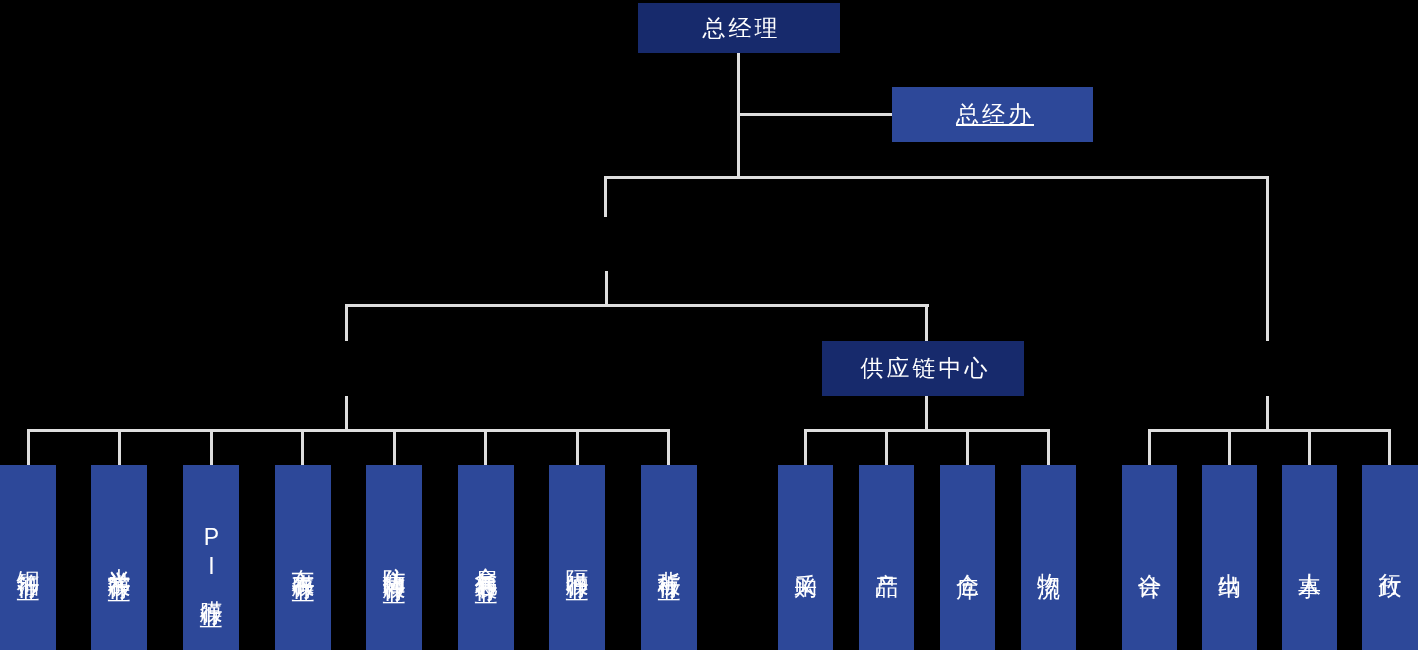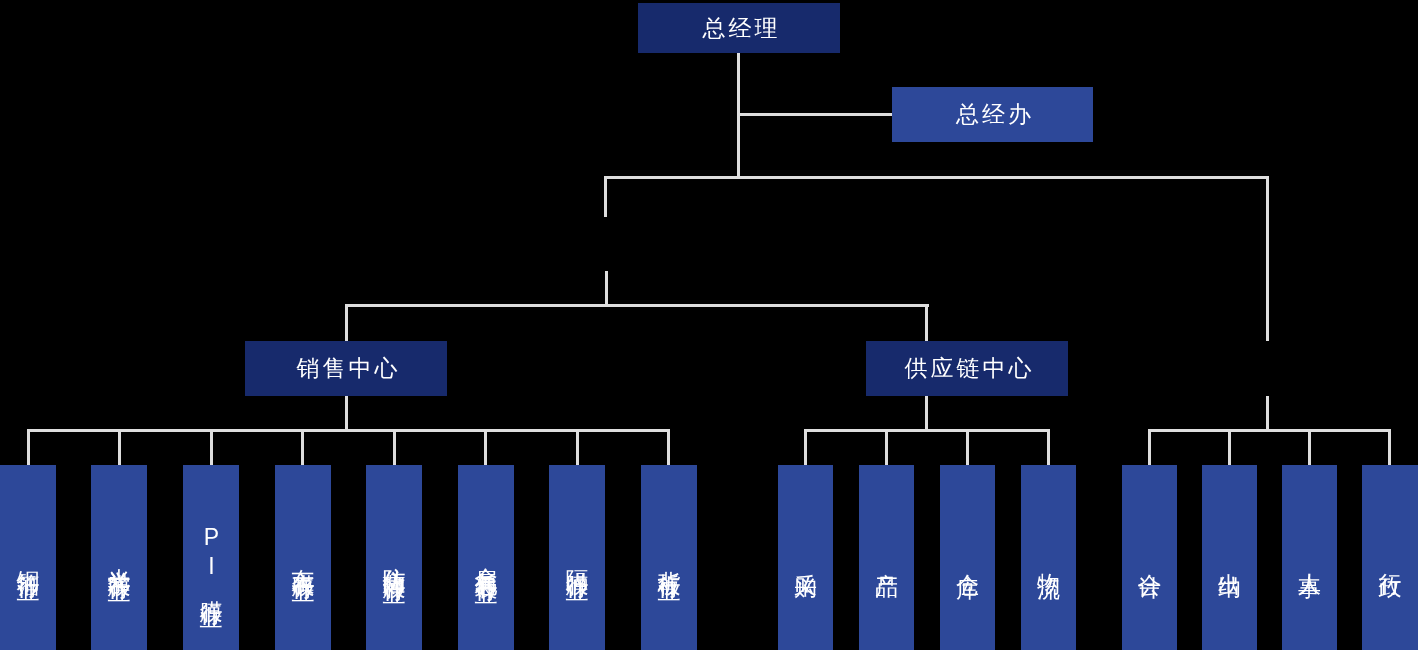--- a/index.html
+++ b/index.html
@@ -22,21 +22,21 @@
     position:absolute;
     display:flex;align-items:center;justify-content:center;
     color:var(--text,#fff);
     font-size:23px;
     letter-spacing:3px;
     padding-left:5px;
     box-sizing:border-box;
     white-space:nowrap;
   }
   .node.dark{background:var(--node-dark,#172a6c);}
-  .node.light{background:var(--node-light,#2d4899);}
+  .node.light{background:var(--node-light,#2d4899);text-decoration:underline;}
   .leaf{
     position:absolute;
     top:465px;height:185px;
     background:var(--node-light,#2d4899);
     color:var(--text,#fff);
     display:flex;align-items:center;justify-content:center;
     writing-mode:vertical-rl;
     text-orientation:upright;
     font-size:23px;
     letter-spacing:3px;
@@ -80,22 +80,21 @@
   <div class="line" style="left:1266px;top:396px;width:3px;height:36px"></div>
   <div class="line" style="left:1148px;top:429px;width:243px;height:3px"></div>
   <div class="line" style="left:1148px;top:429px;width:3px;height:36px"></div>
   <div class="line" style="left:1228px;top:429px;width:3px;height:36px"></div>
   <div class="line" style="left:1308px;top:429px;width:3px;height:36px"></div>
   <div class="line" style="left:1388px;top:429px;width:3px;height:36px"></div>
 
   <div class="node dark" style="left:638px;top:3px;width:202px;height:50px">总经理</div>
   <div class="node light" style="left:892px;top:87px;width:201px;height:55px">总经办</div>
 
-  <div class="node dark" style="left:245px;top:341px;width:202px;height:55px">销售中心</div>
-  <div class="node dark" style="left:866px;top:341px;width:202px;height:55px">供应链中心</div>
+  <div class="node dark" style="left:822px;top:341px;width:202px;height:55px">供应链中心</div>
 
   <div class="leaf" style="left:0px;width:56px">铜箔行业</div>
   <div class="leaf" style="left:91px;width:56px">光学膜行业</div>
   <div class="leaf" style="left:183px;width:56px">PI膜行业</div>
   <div class="leaf" style="left:275px;width:56px">车衣膜行业</div>
   <div class="leaf" style="left:366px;width:56px">防伪薄膜行业</div>
   <div class="leaf" style="left:458px;width:56px">金属包装行业</div>
   <div class="leaf" style="left:549px;width:56px">隔膜行业</div>
   <div class="leaf" style="left:641px;width:56px">背板行业</div>
 

